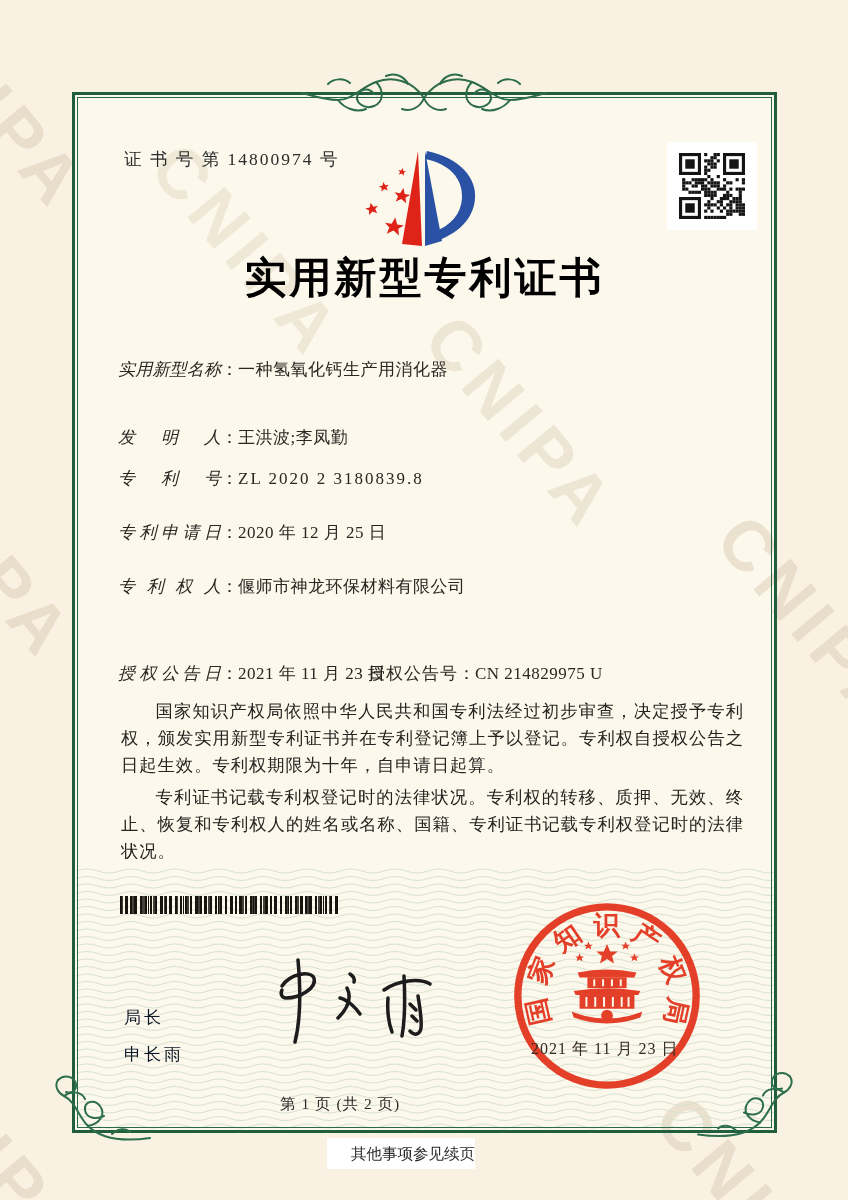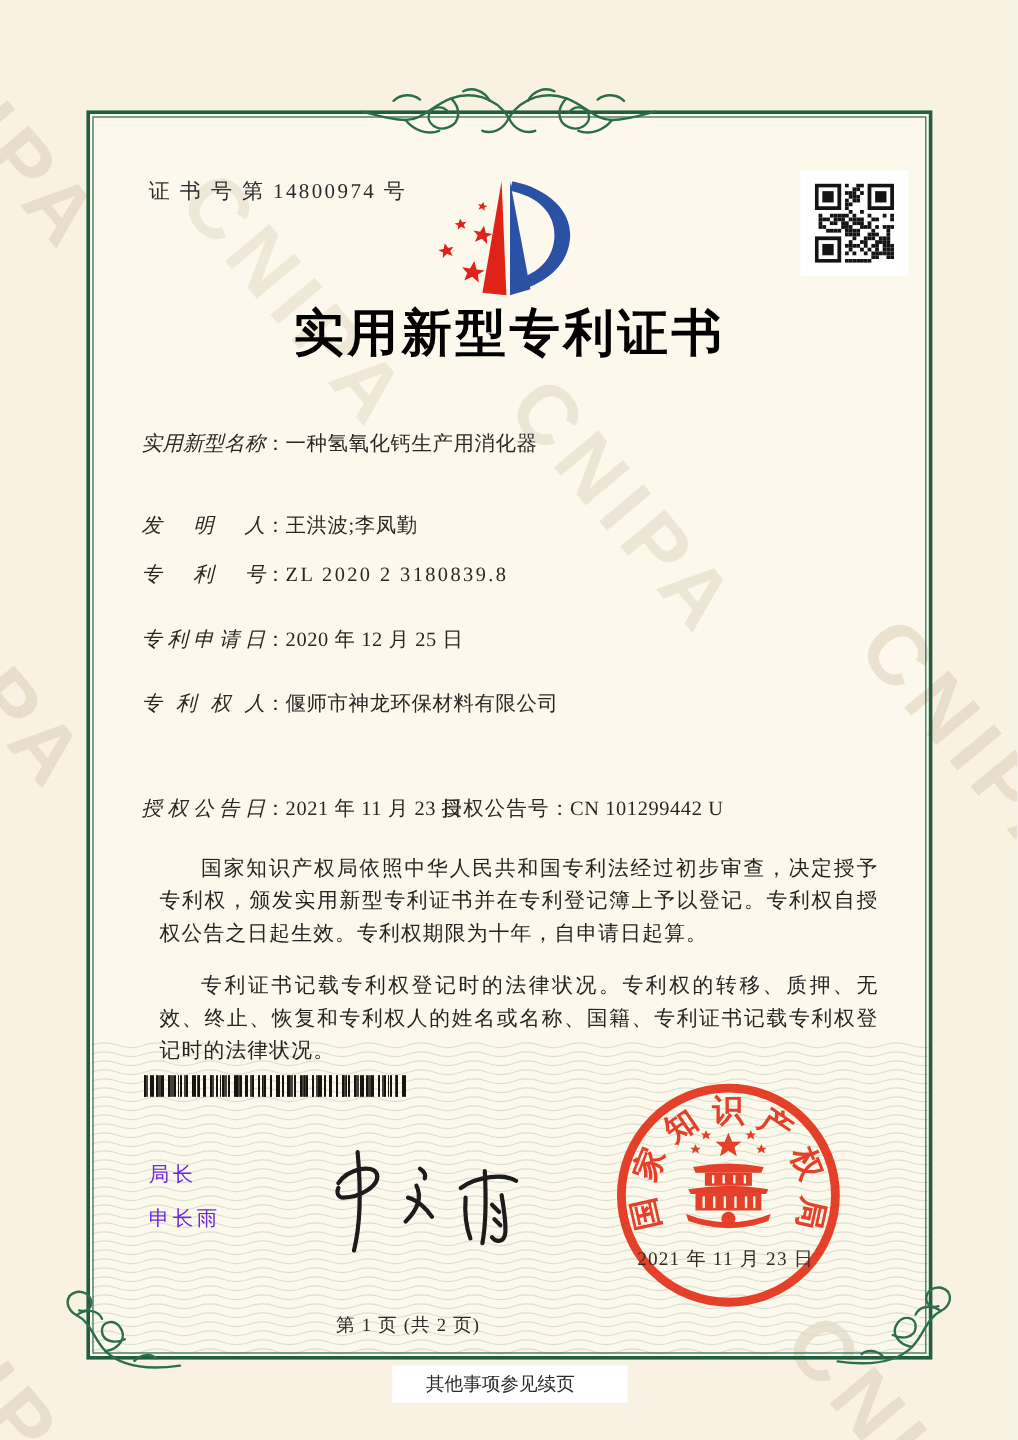--- a/index.html
+++ b/index.html
@@ -53,50 +53,50 @@
     vertical-align:top;font-style:italic;}
   .fvalue{letter-spacing:0.5px;}
   .pair2{position:absolute; left:250px; top:0;}
   .pair2 .flabel2{letter-spacing:1px;}
   
   .body-text{
     position:absolute; left:117px; top:694px; width:631px; z-index:5;
     font-size:17.3px; line-height:27.2px; color:#262420;
     text-align:justify; letter-spacing:1px;
   }
-  .body-text p{margin:16px; text-indent:2em;font-family:Liberation Serif, serif;}
+  .body-text p{margin:4px; text-indent:2em;font-family:Liberation Serif, serif;}
   
   .barcode{
     position:absolute; left:120px; top:896px; width:219px; height:18px; z-index:5;
     background-image:
       repeating-linear-gradient(90deg,#17140f 0 2px,rgba(0,0,0,0) 2px 5px),
       repeating-linear-gradient(90deg,#17140f 0 1px,rgba(0,0,0,0) 1px 7px),
       repeating-linear-gradient(90deg,#46403a 0 3px,rgba(0,0,0,0) 3px 11px);
   }
   .signer-title,.signer-name{
     position:absolute; left:124px; z-index:5;
     font-family:"Liberation Sans","DejaVu Sans",sans-serif;
-    font-size:17px; letter-spacing:3px; color:#6d28d9; font-weight:500;
+    font-size:17px; letter-spacing:3px; color:#0f172a; font-weight:500;margin-top:39px;
   }
   .signer-title{top:967px;}
   .signer-name{top:1004px;}
   .signature{position:absolute; left:252px; top:948px; z-index:5;}
   .seal{position:absolute; left:509px; top:898px; z-index:5;}
   .seal-date{
     position:absolute; left:531px; top:1039px; width:170px; z-index:6;
     font-size:16px; color:#352c24; letter-spacing:1px; white-space:nowrap;
   }
   .page-info{
     position:absolute; left:280px; top:1094px; width:250px; z-index:5;
     font-size:15.5px; color:#2b2b2b; letter-spacing:1px;
   }
   .note-box{
-    position:absolute; left:327px; top:1138px; width:168px; height:31px; z-index:5;
-    background:#ffffff; text-align:left; line-height:31px;
-    font-size:15.5px; color:#2a2a2a;padding-left:28px;
+    position:absolute; left:327px; top:1138px; width:148px; height:31px; z-index:5;
+    background:#ffffff; text-align:right; line-height:31px;
+    font-size:15.5px; color:#2a2a2a;
   }
 </style>
 </head>
 <body>
 
 <div class="page">
 
   <div class="frame-bg"></div>
 
   <div class="wm" style="left:-60px; top:-20px;">CNIPA</div>
@@ -361,21 +361,21 @@
   </div>
   <div class="field" style="top:521px;">
     <span class="flabel">专利申请日</span><span class="fcolon">：</span><span class="fvalue">2020 年 12 月 25 日</span>
   </div>
   <div class="field" style="top:575px;">
     <span class="flabel">专利权人</span><span class="fcolon">：</span><span class="fvalue">偃师市神龙环保材料有限公司</span>
   </div>
   <div class="field" style="top:662px;">
     <span class="flabel">授权公告日</span><span class="fcolon">：</span><span class="fvalue">2021 年 11 月 23 日</span>
     <span class="pair2">
-      <span class="flabel2">授权公告号</span><span class="fcolon">：</span><span class="fvalue">CN 101299442 U</span>
+      <span class="flabel2">授权公告号</span><span class="fcolon">：</span><span class="fvalue">CN 214829975 U</span>
     </span>
   </div>
 
   <div class="body-text">
     <p>国家知识产权局依照中华人民共和国专利法经过初步审查，决定授予专利权，颁发实用新型专利证书并在专利登记簿上予以登记。专利权自授权公告之日起生效。专利权期限为十年，自申请日起算。</p>
     <p>专利证书记载专利权登记时的法律状况。专利权的转移、质押、无效、终止、恢复和专利权人的姓名或名称、国籍、专利证书记载专利权登记时的法律状况。</p>
   </div>
 
   <div class="barcode"></div>
 

